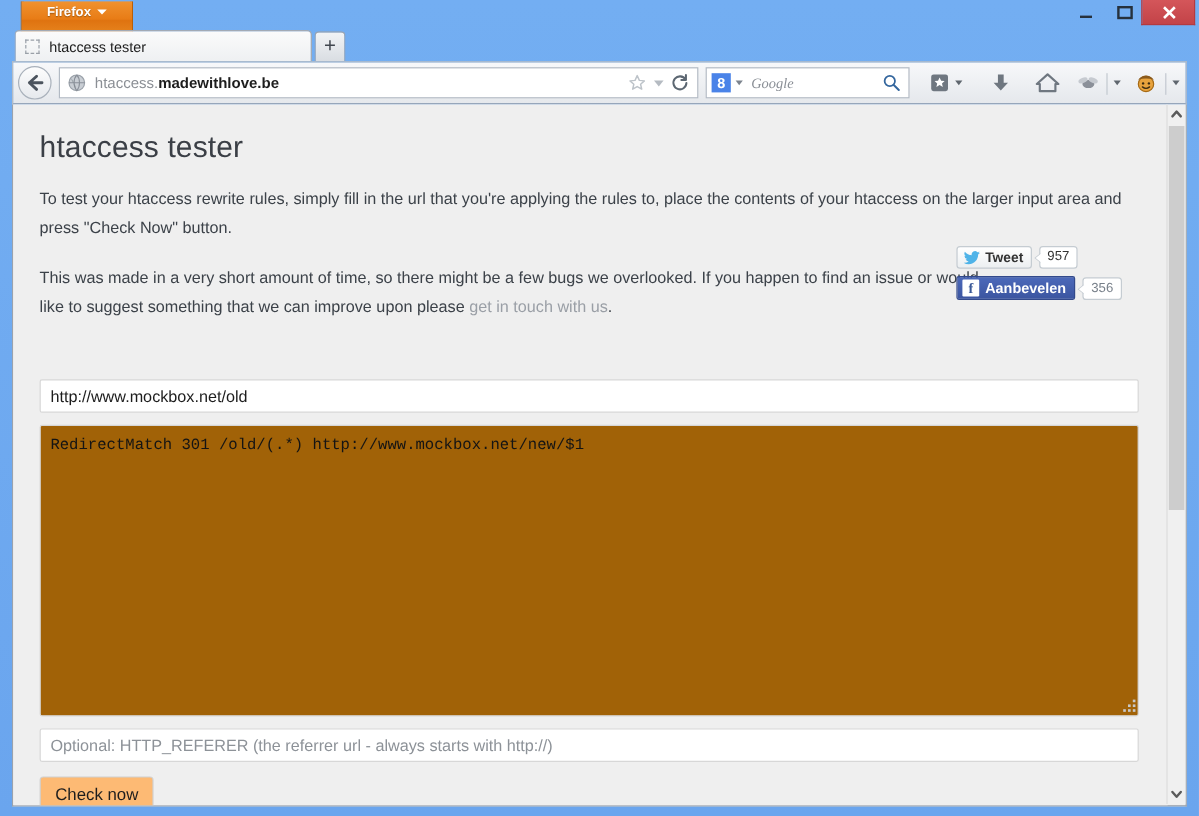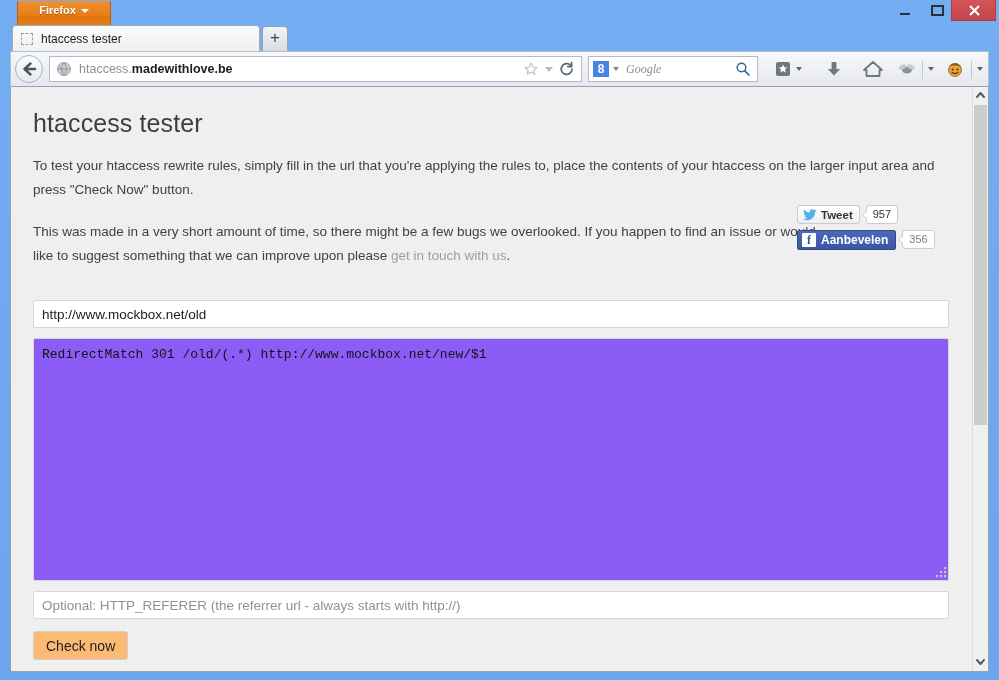--- a/index.html
+++ b/index.html
@@ -278,21 +278,21 @@
 
   
   #social {
     position: absolute;
     right: 26px;
     top: 118px;
     width: 150px;
   }
   .social-row {
     display: flex;
-    align-items: flex-start;
+    align-items: flex-end;
     margin-bottom: 6px;
   }
   .tweet-btn {
     display: flex;
     align-items: center;
     height: 19px;
     padding: 0 6px 0 5px;
     background: linear-gradient(to bottom, #ffffff 0%, #eceff1 100%);
     border: 1px solid #c5ccd2;
     border-radius: 3px;
@@ -360,21 +360,21 @@
     font-size: 12px;
     line-height: 14px;
     text-align: center;
     margin-right: 5px;
     border-radius: 1px;
   }
   .count-bubble.fb { color: #777f89; min-width: 30px; }
 
   
   #form-area {
-    margin-top: 32px;
+    margin-top: 48px;
   }
   .txt-input {
     display: block;
     width: 916px;
     height: 28px;
     background: #ffffff;
     border: 1px solid #d7d7d7;
     border-radius: 2px;
     box-sizing: border-box;
     padding: 0 8px;
@@ -382,21 +382,21 @@
     font-size: 13.5px;
     color: #1d1d1d;
     outline: none;
   }
   .txt-input::placeholder { color: #8d9298; }
   #htaccess-textarea {
     display: block;
     width: 916px;
     height: 243px;
     margin-top: 10px;
-    background: #8b5cf6;
+    background: #a16207;
     border: 1px solid #d7d7d7;
     border-radius: 2px;
     box-sizing: border-box;
     padding: 7px 8px;
     font-family: "Liberation Mono", monospace;
     font-size: 13px;
     line-height: 18px;
     color: #141414;
     outline: none;
     resize: none;

